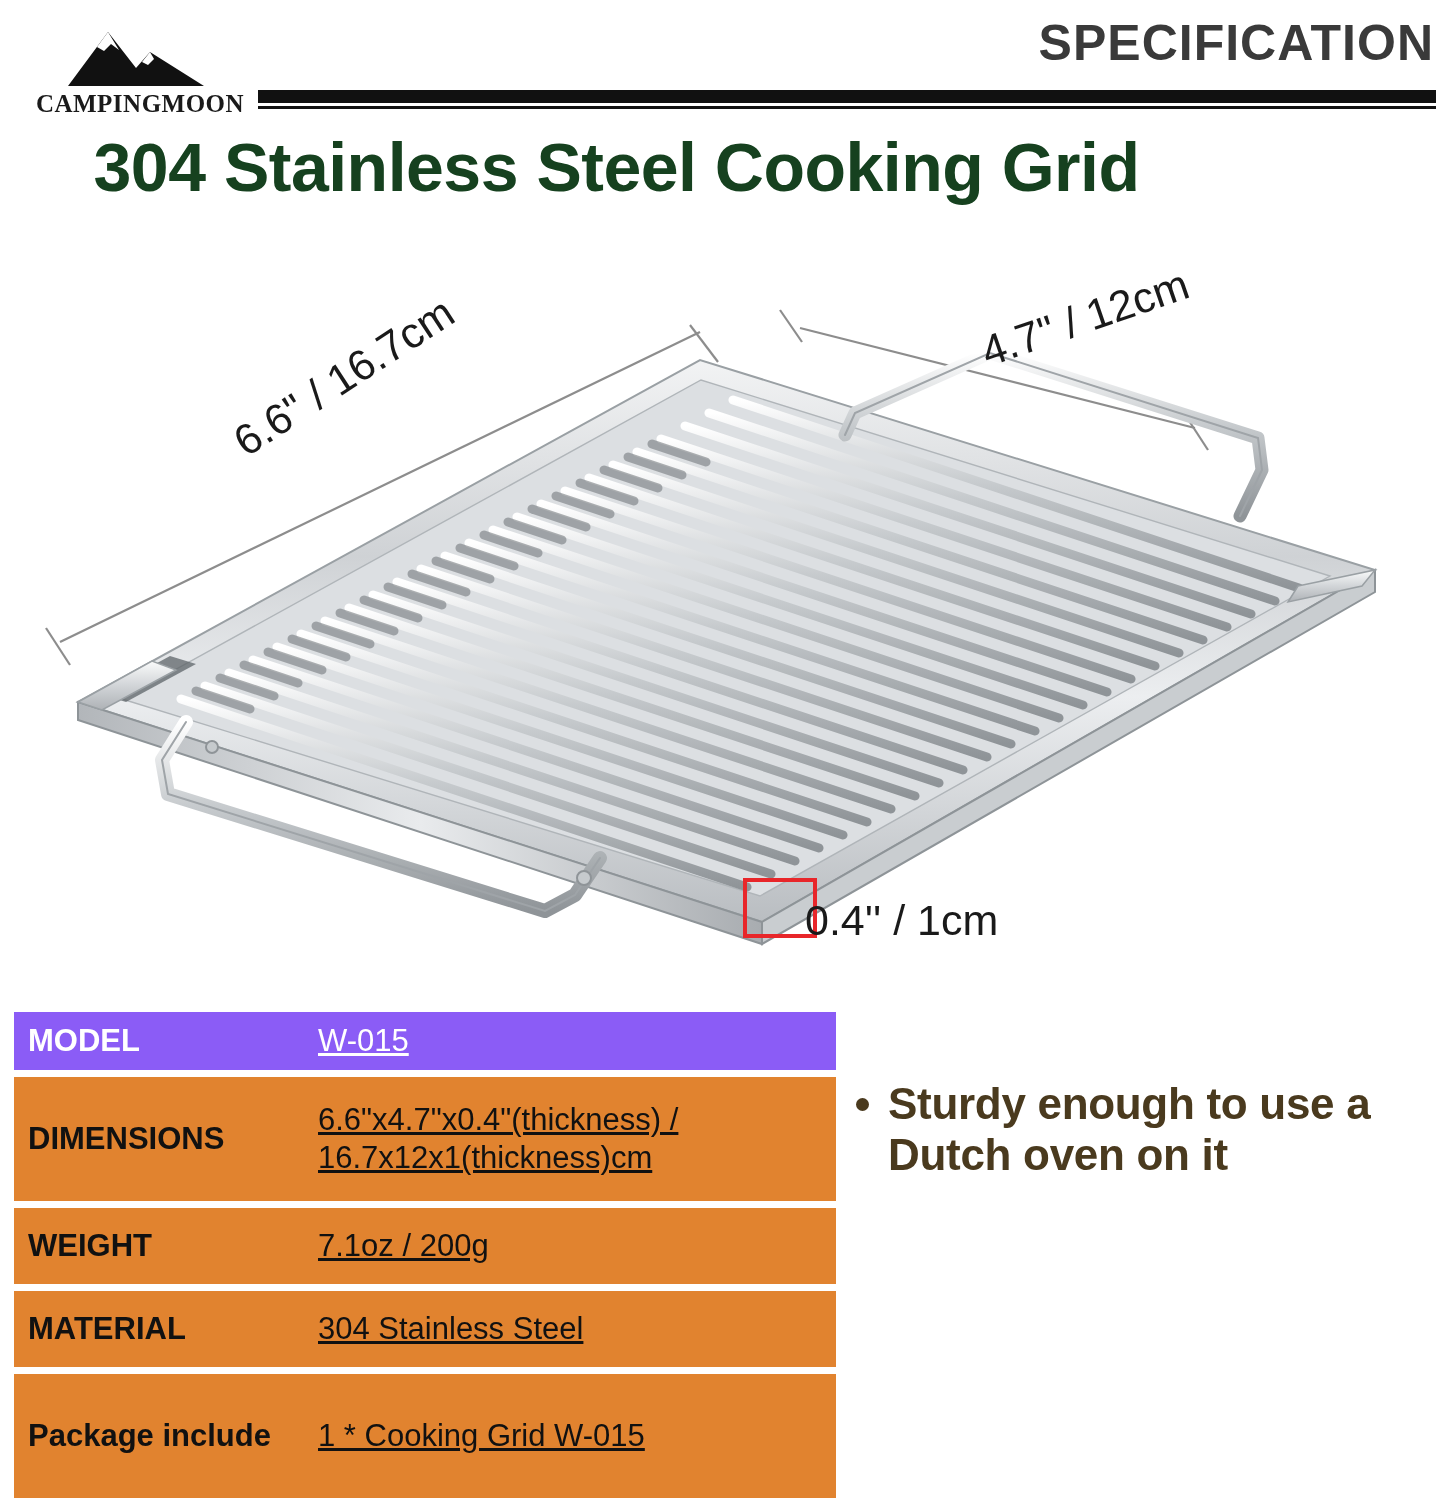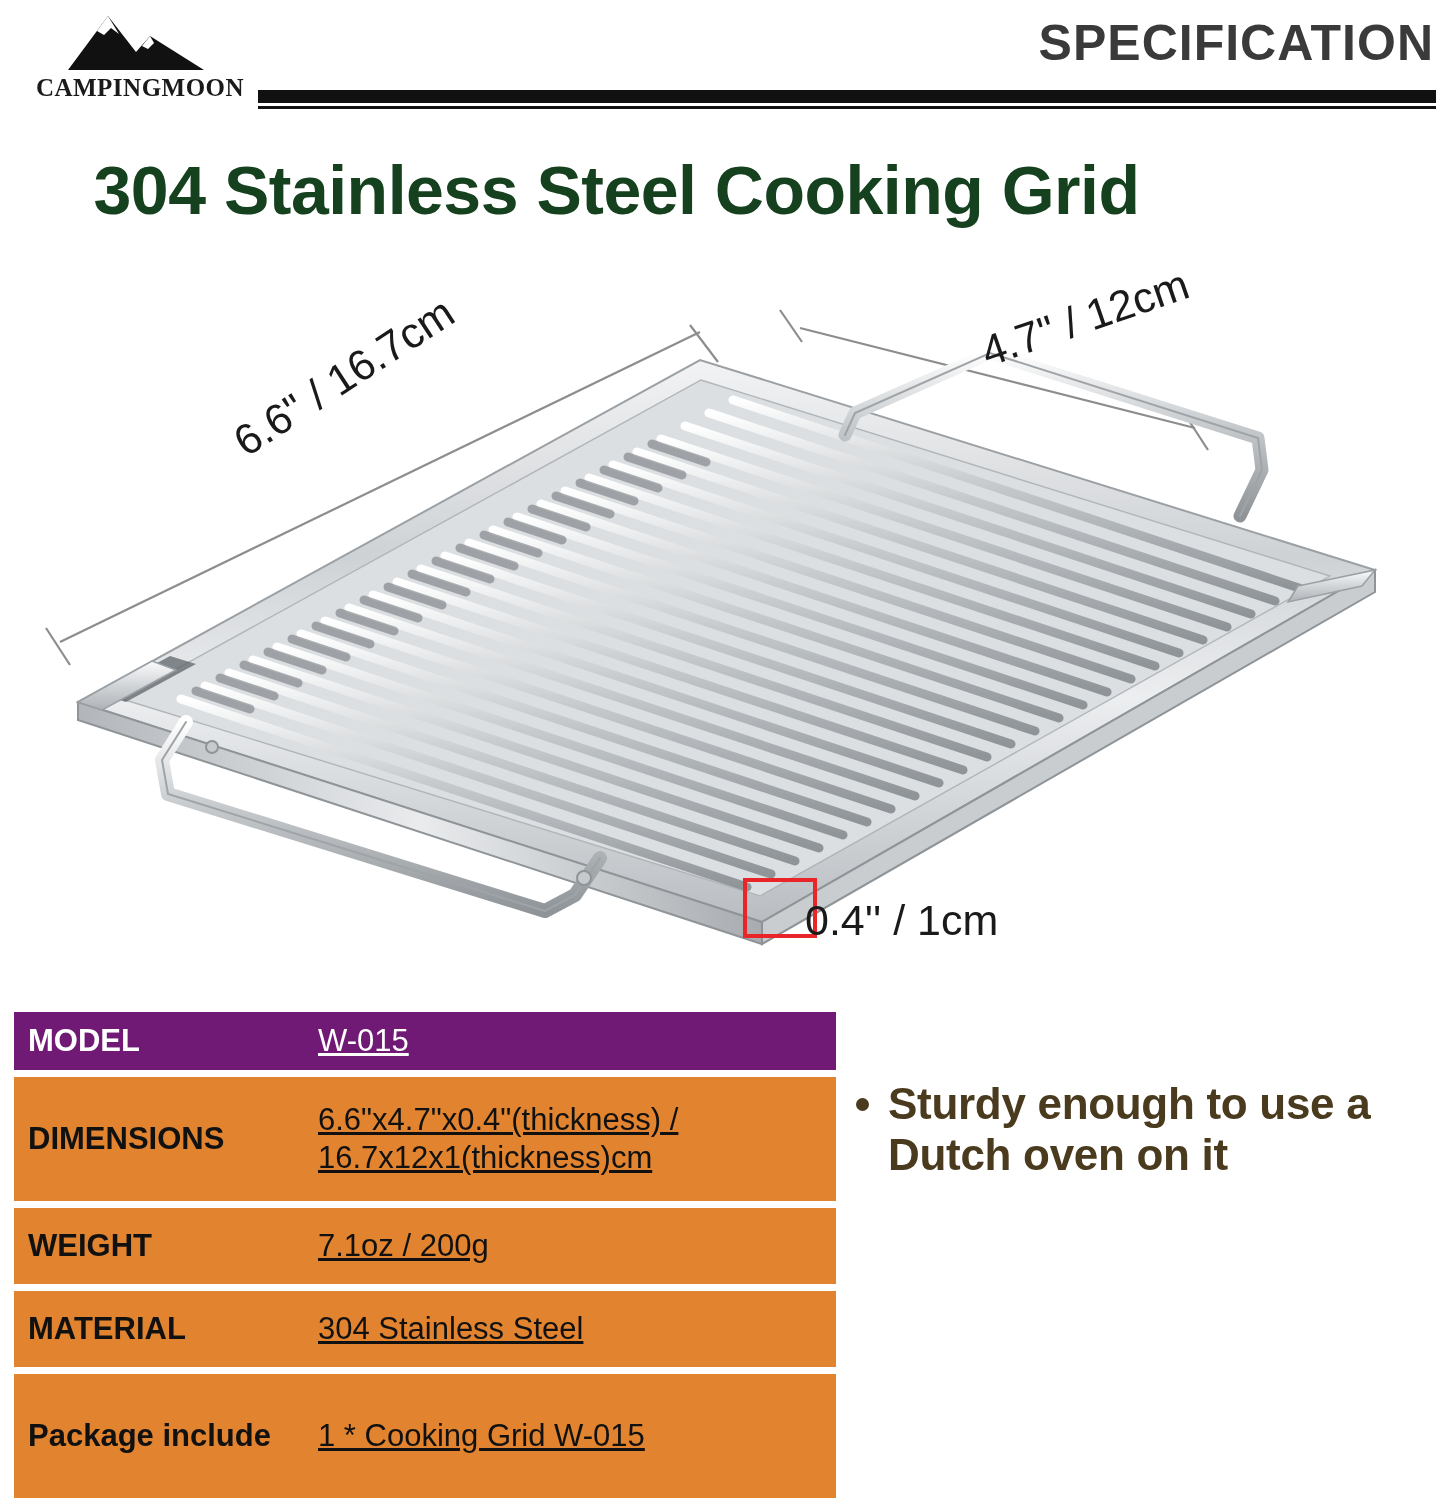--- a/index.html
+++ b/index.html
@@ -18,21 +18,21 @@
   
   .header {
     position: absolute;
     top: 0; left: 0;
     width: 1450px;
     height: 128px;
   }
   .logo-wrap {
     position: absolute;
     left: 18px;
-    top: 8px;
+    top: 24px;
     width: 240px;
     height: 110px;
   }
   .logo-mark {
     position: absolute;
     left: 48px;
     top: 2px;
     width: 140px;
     height: 62px;
   }
@@ -80,21 +80,20 @@
     position: absolute;
     top: 128px;
     left: 0;
     width: 1233px;
     text-align: center;
     font-size: 68px;
     font-weight: bold;
     color: #16411f;
     letter-spacing: -0.5px;
     font-family: "Liberation Sans", sans-serif;
-    margin-top: 23px;
   }
 
   
   .product-area {
     position: absolute;
     top: 250px;
     left: 0;
     width: 1450px;
     height: 740px;
   }
@@ -133,21 +132,21 @@
     top: 1012px;
     width: 822px;
     border-collapse: collapse;
     table-layout: fixed;
   }
   .spec-table td {
     padding: 0;
     vertical-align: middle;
   }
   .row-head td {
-    background: #701a75;
+    background: #8b5cf6;
     color: #ffffff;
     height: 58px;
   }
   .row-body td {
     background: #e1832f;
     color: #111111;
   }
   .cell-key {
     width: 278px;
     padding-left: 14px !important;

